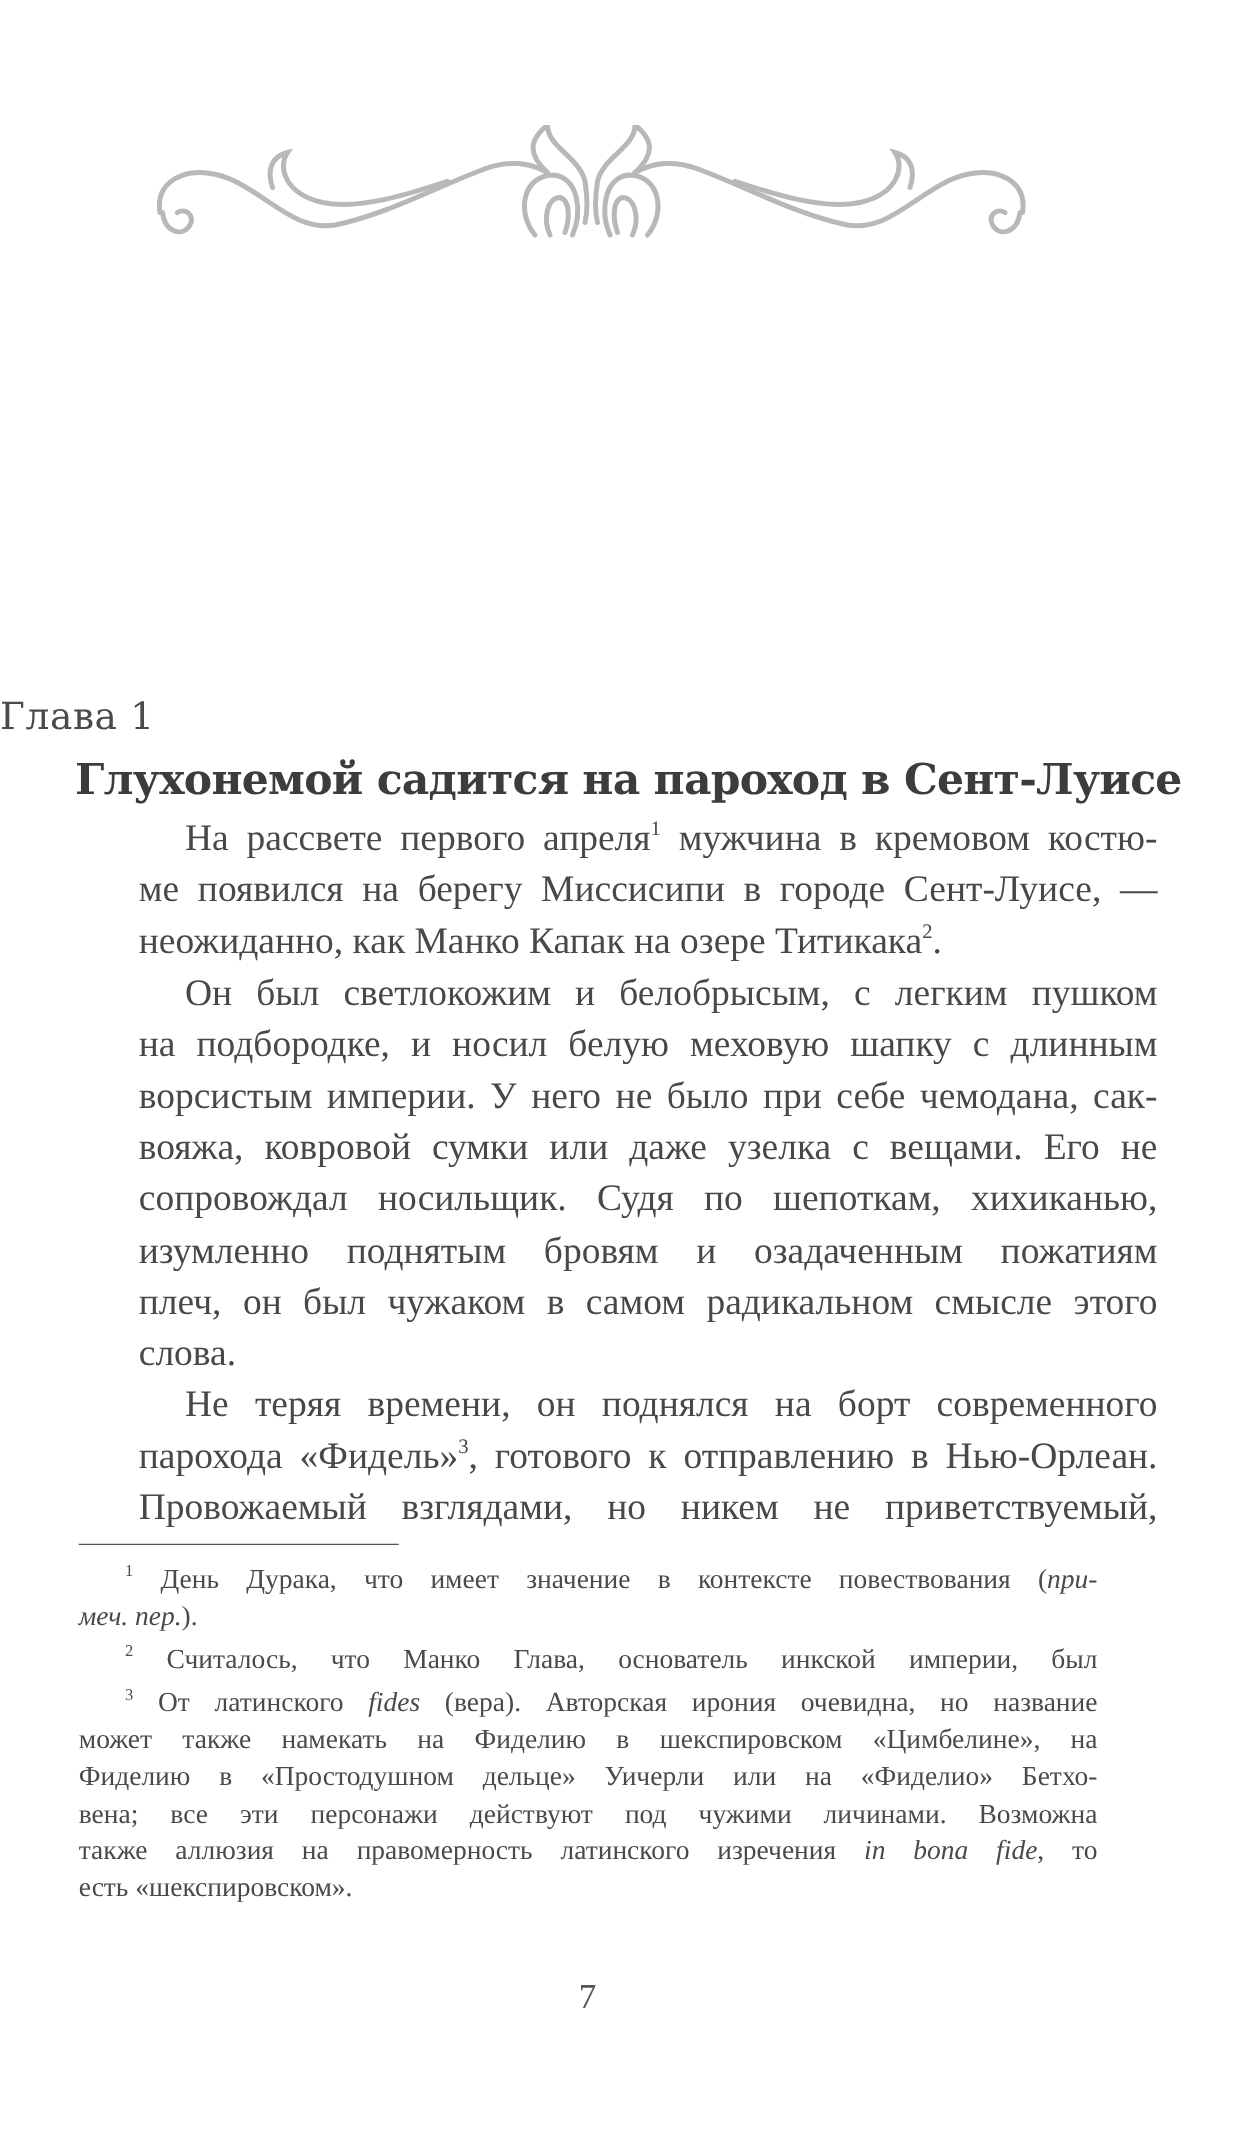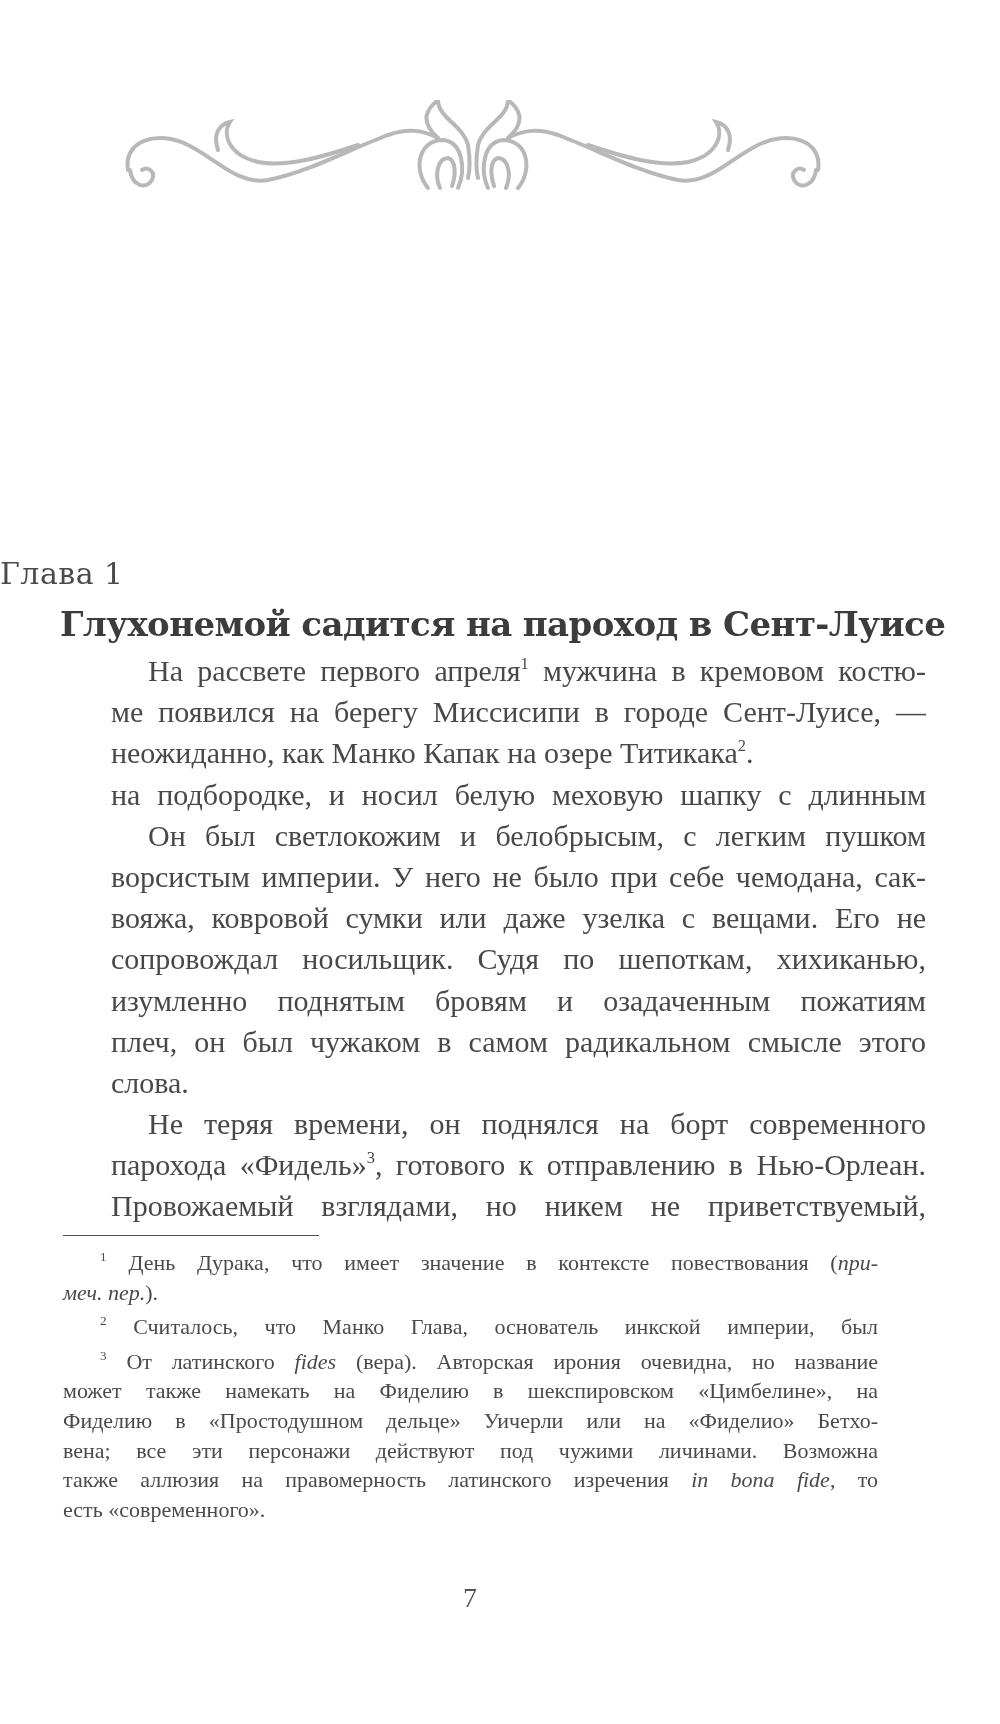--- a/index.html
+++ b/index.html
@@ -144,22 +144,22 @@
 
 <div class="body-text">
 
   <div>
     <span class="line indent"><span>На рассвете первого апреля</span><sup>1</sup><span> мужчина в кремовом костю-</span></span>
     <span class="line">ме появился на берегу Миссисипи в городе Сент-Луисе, —</span>
     <span class="line last"><span>неожиданно, как Манко Капак на озере Титикака</span><sup>2</sup><span>.</span></span>
   </div>
 
   <div>
+    <span class="line indent">Он был светлокожим и белобрысым, с легким пушком</span>
     <span class="line">на подбородке, и носил белую меховую шапку с длинным</span>
-    <span class="line indent">Он был светлокожим и белобрысым, с легким пушком</span>
     <span class="line">ворсистым империи. У него не было при себе чемодана, сак-</span>
     <span class="line">вояжа, ковровой сумки или даже узелка с вещами. Его не</span>
     <span class="line">сопровождал носильщик. Судя по шепоткам, хихиканью,</span>
     <span class="line">изумленно поднятым бровям и озадаченным пожатиям</span>
     <span class="line">плеч, он был чужаком в самом радикальном смысле этого</span>
     <span class="line last">слова.</span>
   </div>
 
   <div>
     <span class="line indent">Не теряя времени, он поднялся на борт современного</span>
@@ -180,17 +180,17 @@
   <div class="fn">
     <span class="line indent"><sup>2</sup>&nbsp;<span>Считалось, что Манко Глава, основатель инкской империи, был</span></span>
   </div>
 
   <div class="fn">
     <span class="line indent"><sup>3</sup>&nbsp;<span>От латинского </span><i>fides</i><span> (вера). Авторская ирония очевидна, но название</span></span>
     <span class="line">может также намекать на Фиделию в шекспировском «Цимбелине», на</span>
     <span class="line">Фиделию в «Простодушном дельце» Уичерли или на «Фиделио» Бетхо-</span>
     <span class="line">вена; все эти персонажи действуют под чужими личинами. Возможна</span>
     <span class="line"><span>также аллюзия на правомерность латинского изречения </span><i>in bona fide</i><span>, то</span></span>
-    <span class="line last">есть «современного».</span>
+    <span class="line last">есть «шекспировском».</span>
   </div>
 </div>
 
 <div class="page-number">7</div>
 
 </body></html>

